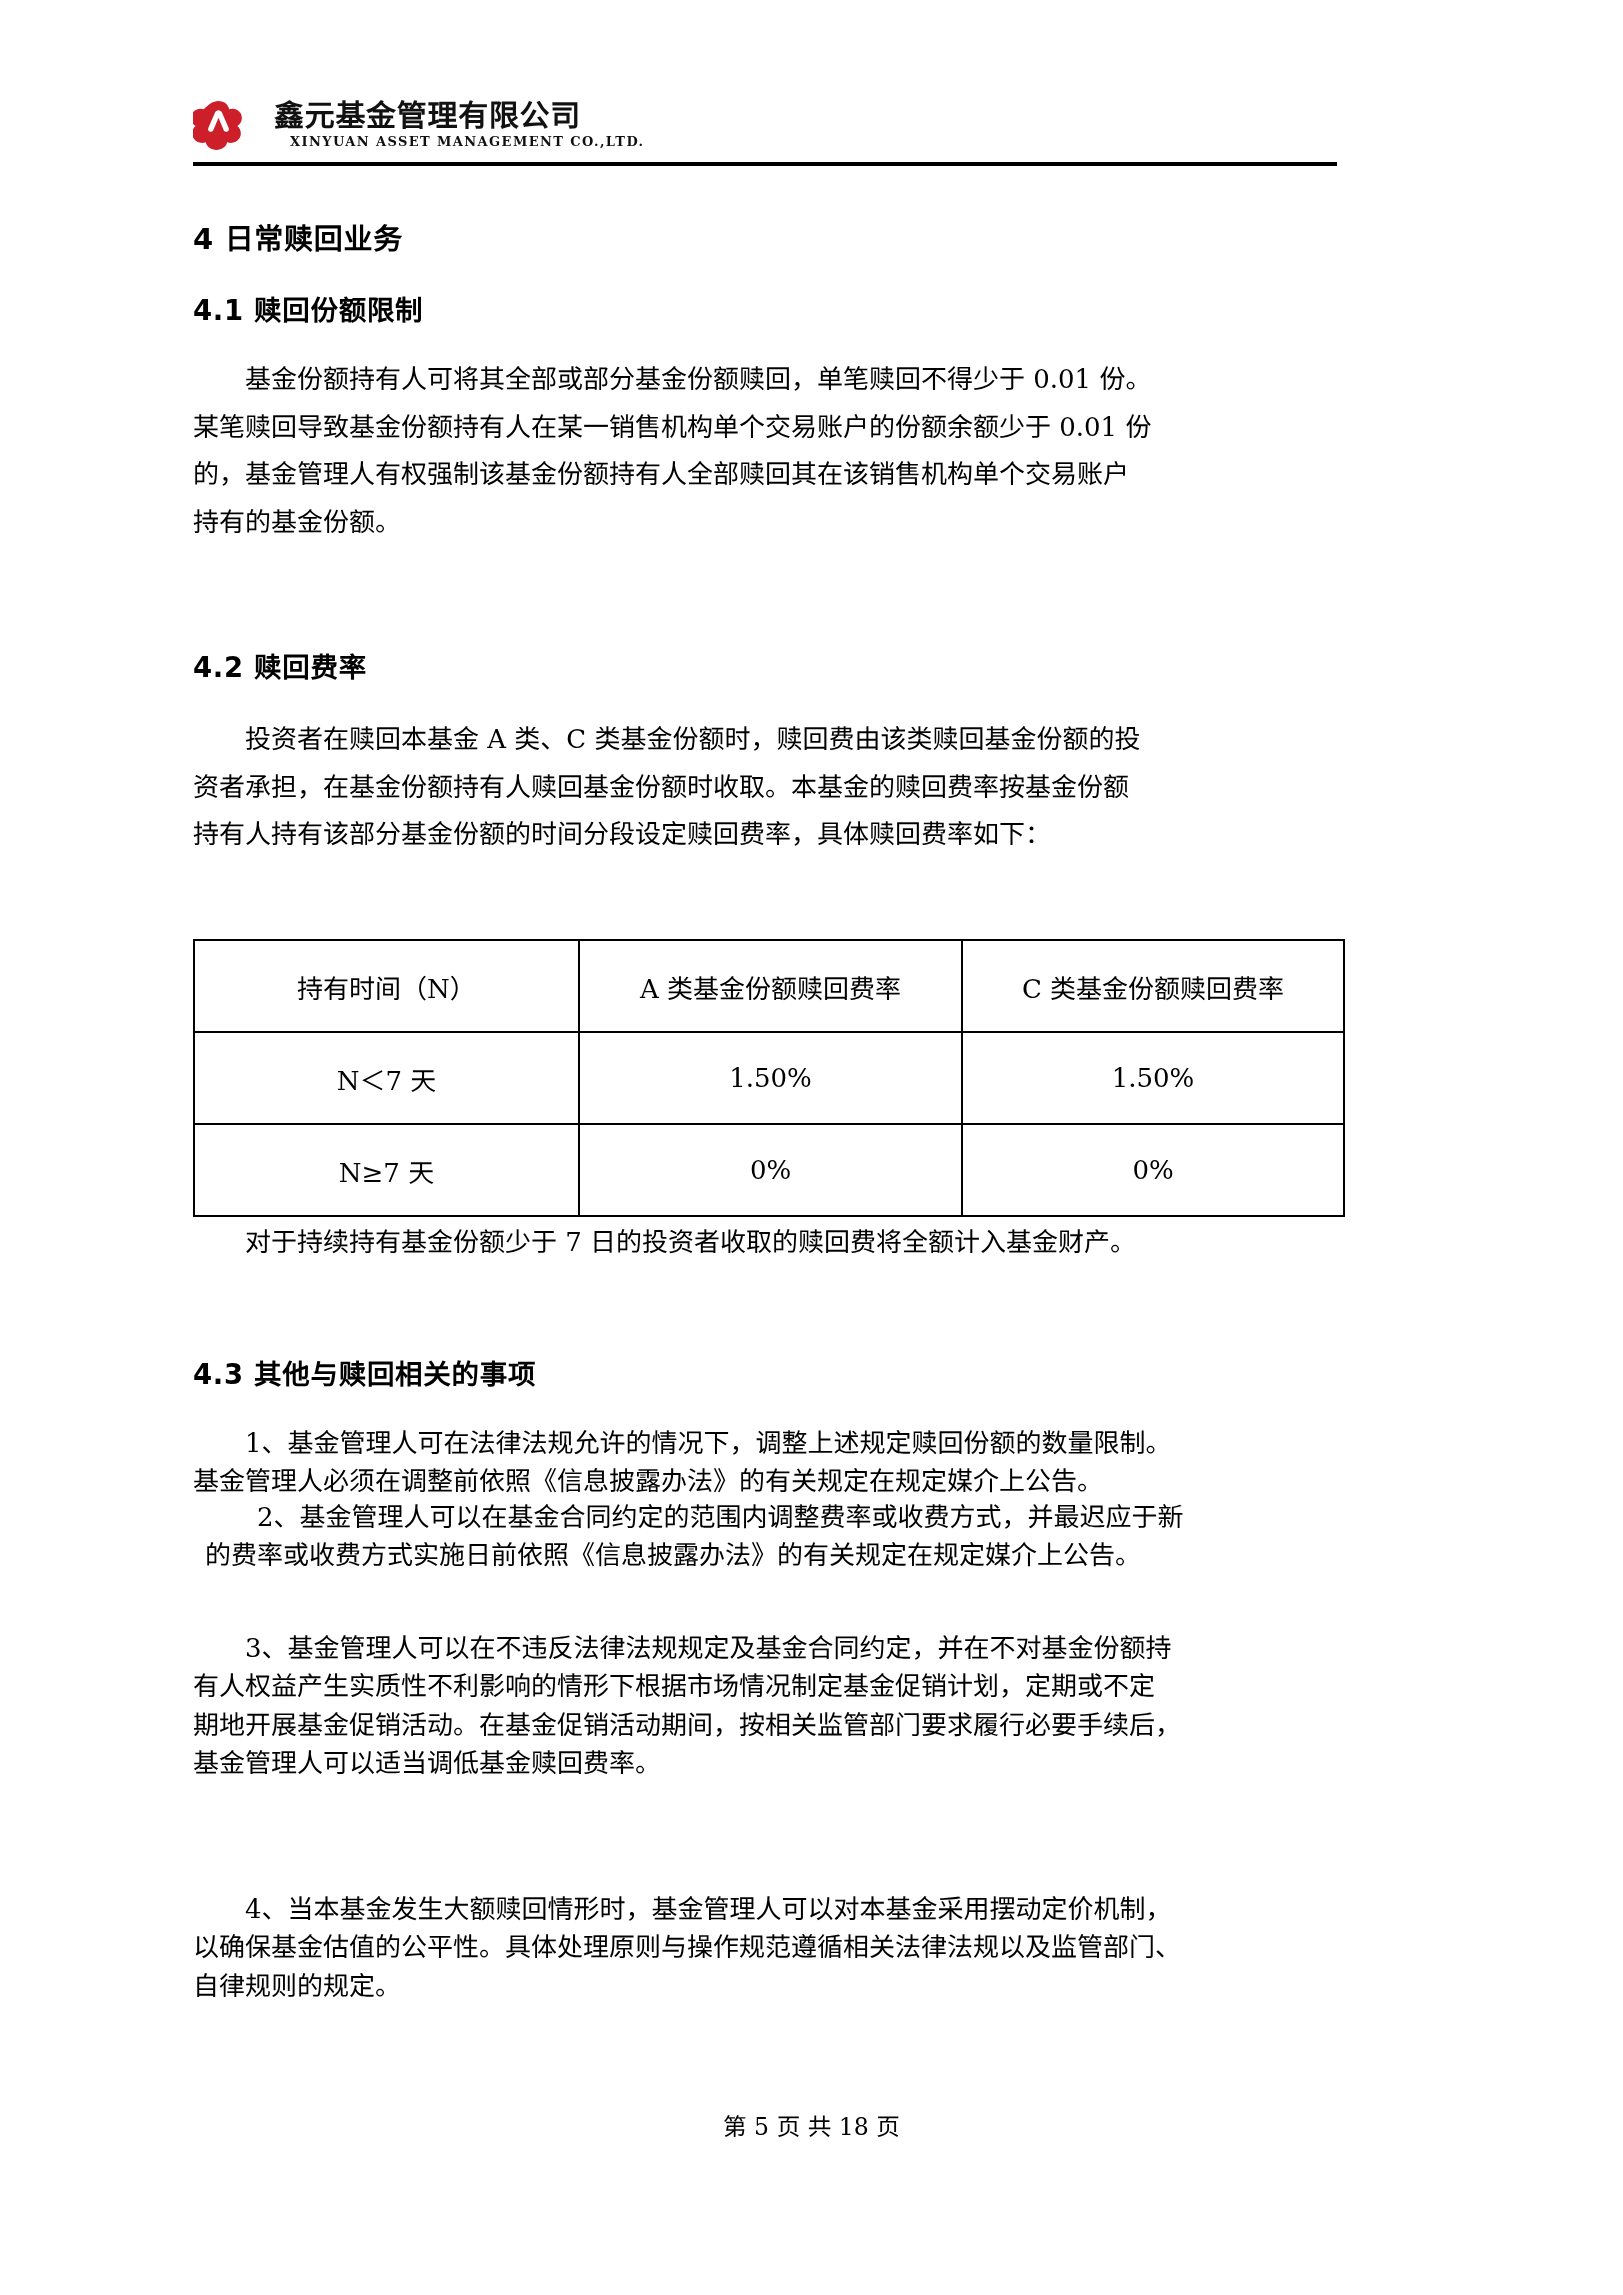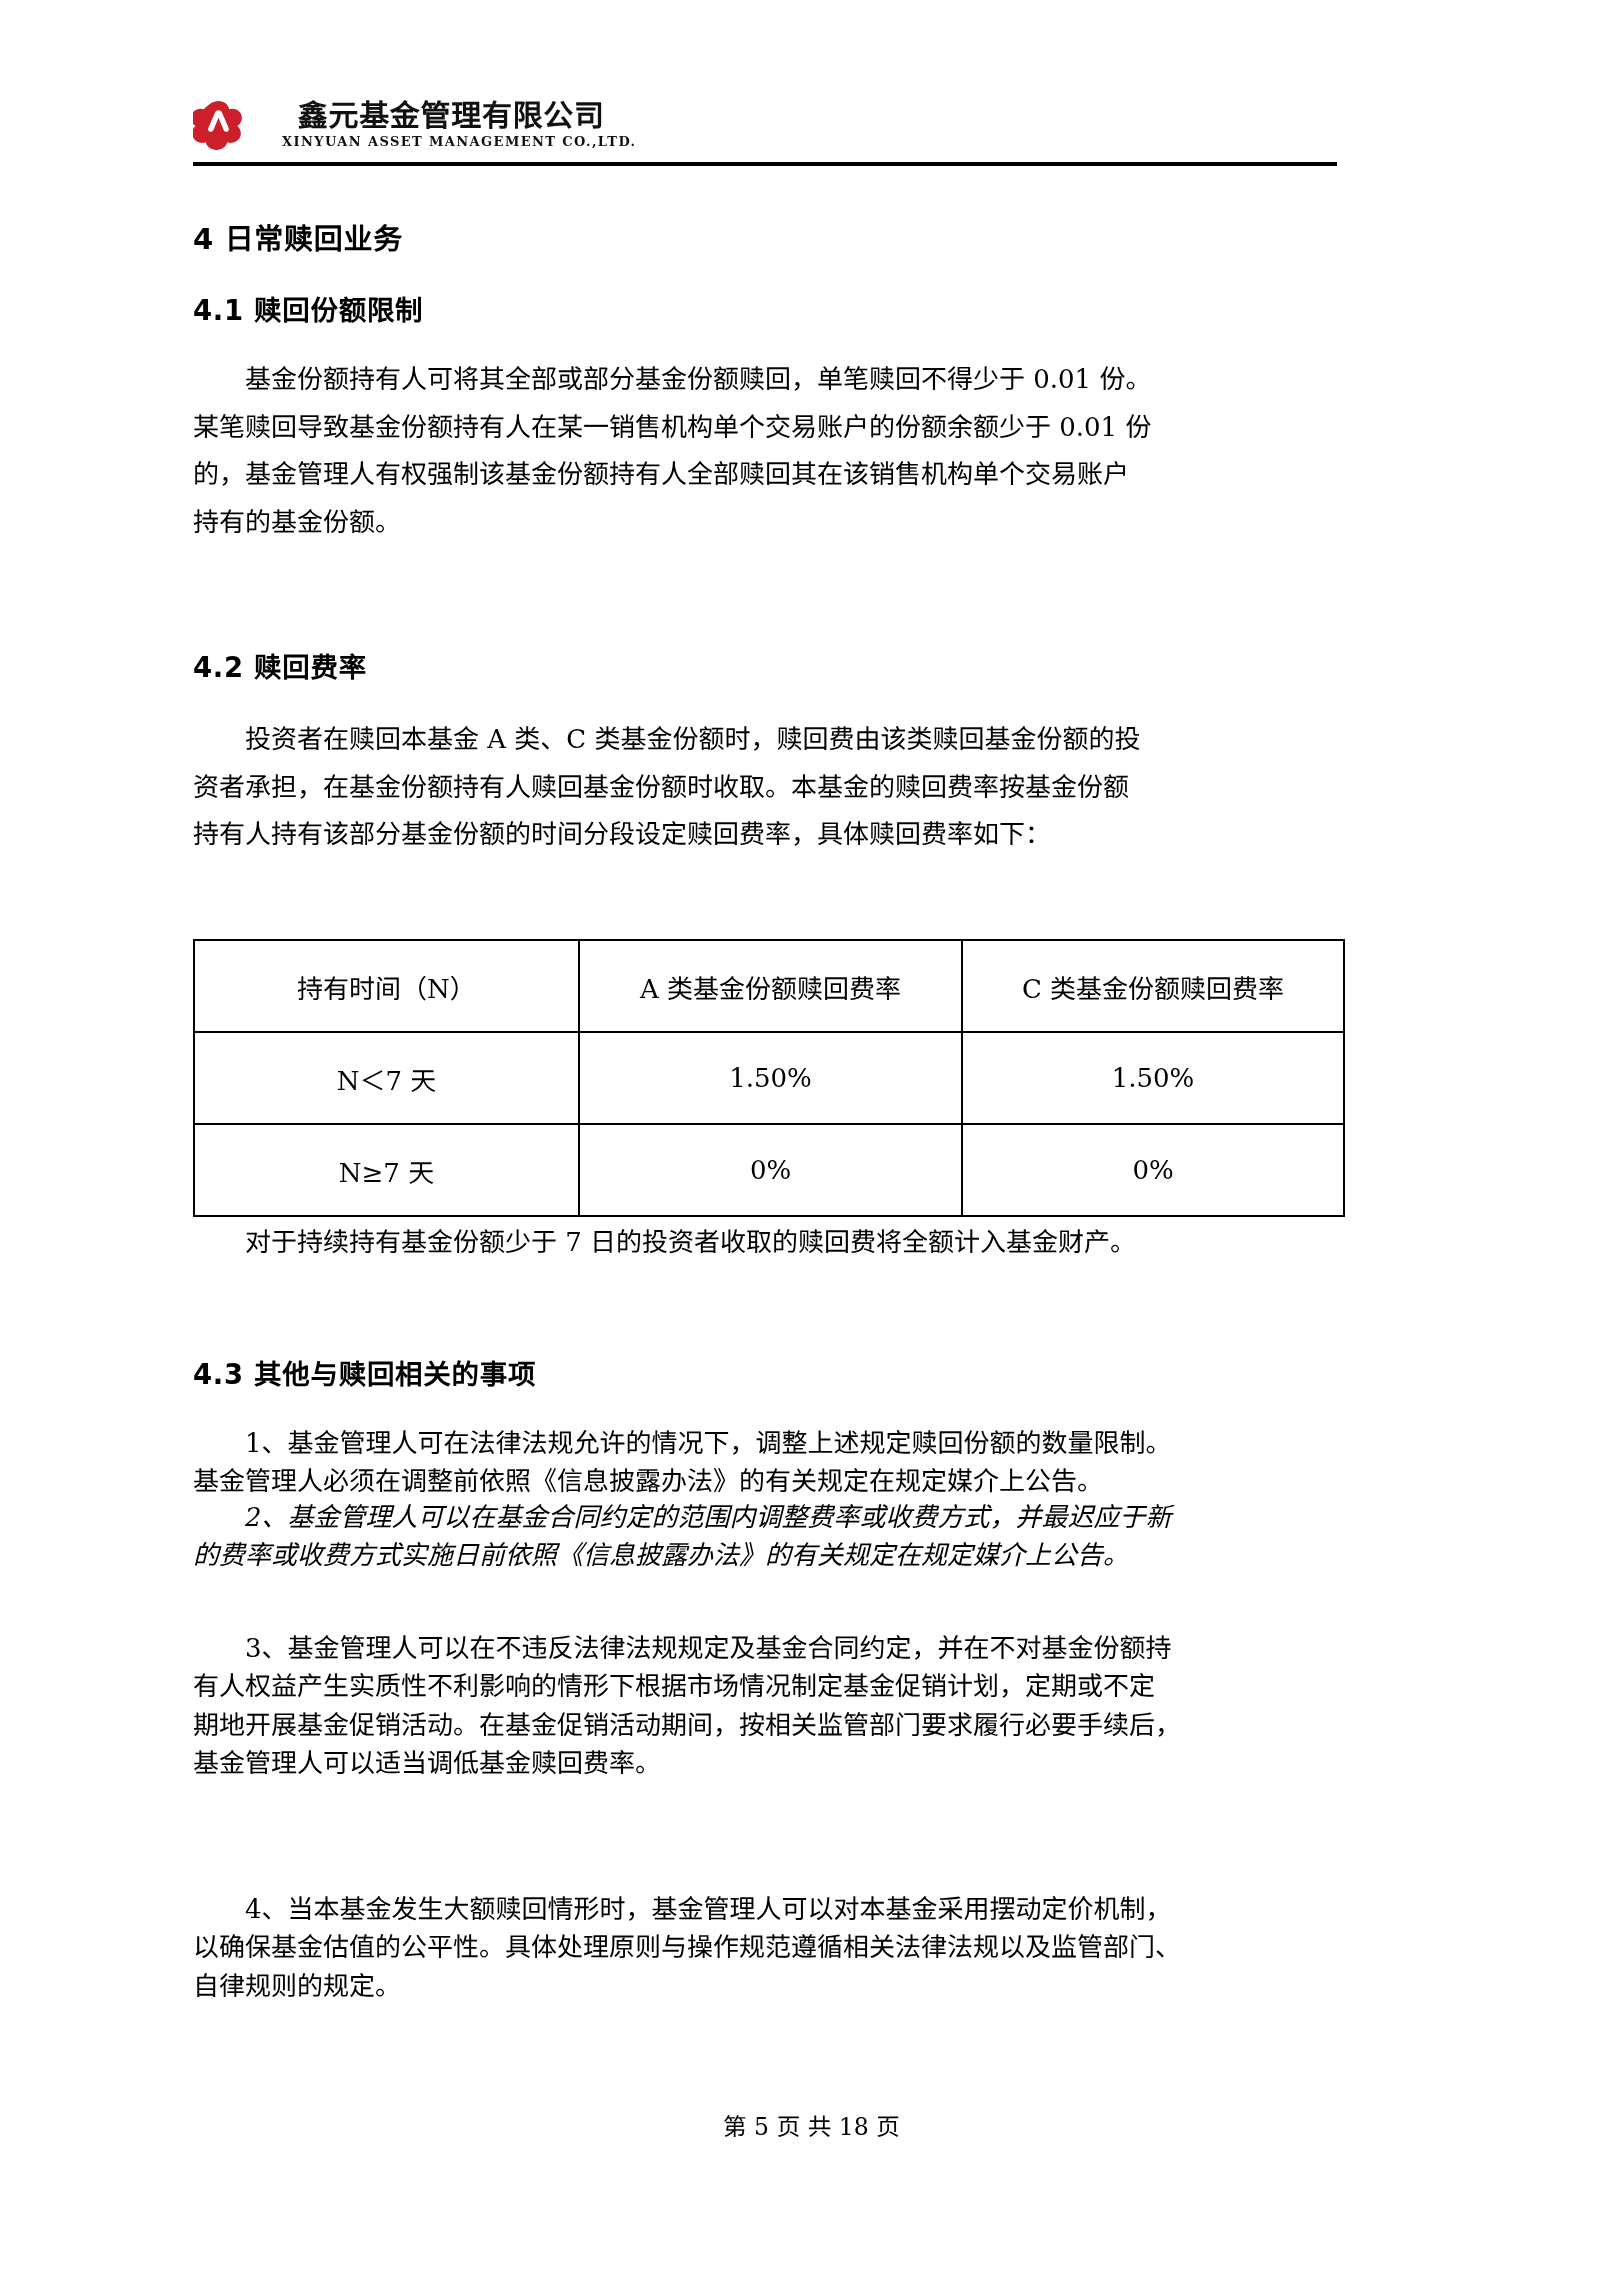--- a/index.html
+++ b/index.html
@@ -22,23 +22,22 @@
   
   .header {
     position: absolute;
     left: 193px;
     top: 92px;
     width: 1142px;
   }
   .header-logo {
     display: flex;
     align-items: center;
-    gap: 22px;
+    gap: 30px;
     height: 65px;
-    text-align: center;
   }
   .logo-mark {
     width: 51px;
     height: 51px;
     flex: 0 0 51px;
     position: relative;
   }
   .logo-text-block {
     display: flex;
     flex-direction: column;
@@ -215,21 +214,21 @@
     <span class="ln" style="text-indent:52px;">对于持续持有基金份额少于 7 日的投资者收取的赎回费将全额计入基金财产。</span>
   </div>
 
   <div class="h2" style="left:193px; top:1352px;">4.3 其他与赎回相关的事项</div>
 
   <div class="para lh-tight" style="left:193px; top:1430px;">
     <span class="ln" style="text-indent:52px;">1、基金管理人可在法律法规允许的情况下，调整上述规定赎回份额的数量限制。</span>
     <span class="ln">基金管理人必须在调整前依照《信息披露办法》的有关规定在规定媒介上公告。</span>
   </div>
 
-  <div class="para lh-tight" style="left:193px; top:1504px;font-style:italic;">
+  <div class="para lh-tight" style="left:205px; top:1504px;">
     <span class="ln" style="text-indent:52px;">2、基金管理人可以在基金合同约定的范围内调整费率或收费方式，并最迟应于新</span>
     <span class="ln">的费率或收费方式实施日前依照《信息披露办法》的有关规定在规定媒介上公告。</span>
   </div>
 
   <div class="para lh-tight" style="left:193px; top:1635px;">
     <span class="ln" style="text-indent:52px;">3、基金管理人可以在不违反法律法规规定及基金合同约定，并在不对基金份额持</span>
     <span class="ln">有人权益产生实质性不利影响的情形下根据市场情况制定基金促销计划，定期或不定</span>
     <span class="ln">期地开展基金促销活动。在基金促销活动期间，按相关监管部门要求履行必要手续后，</span>
     <span class="ln">基金管理人可以适当调低基金赎回费率。</span>
   </div>

